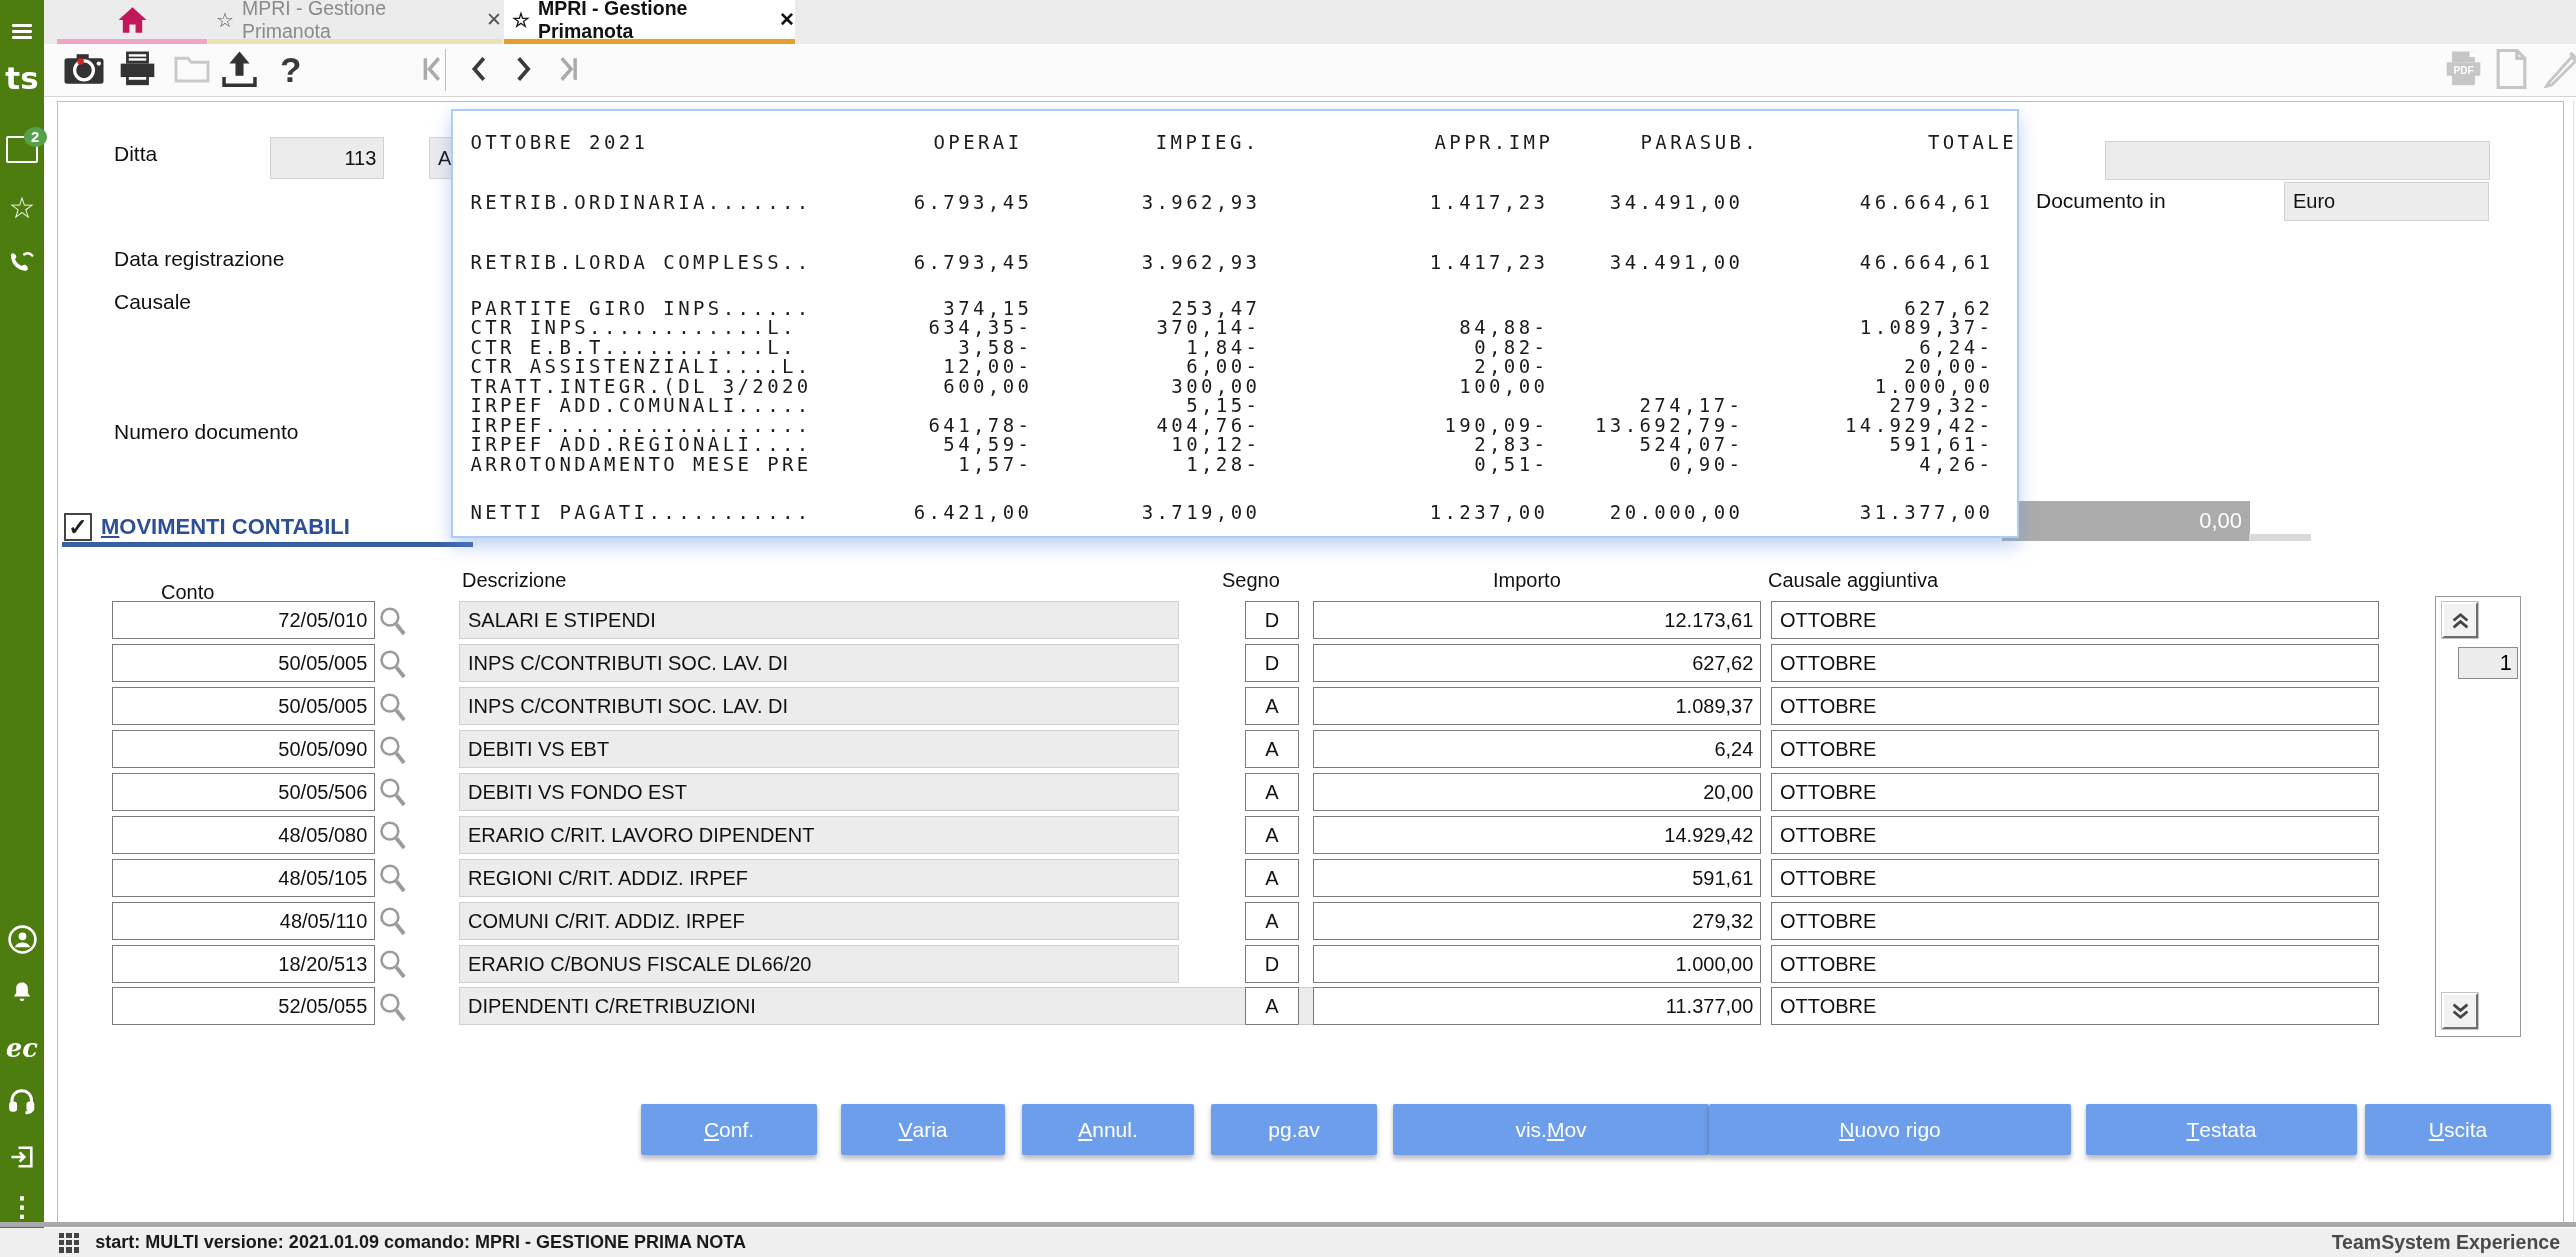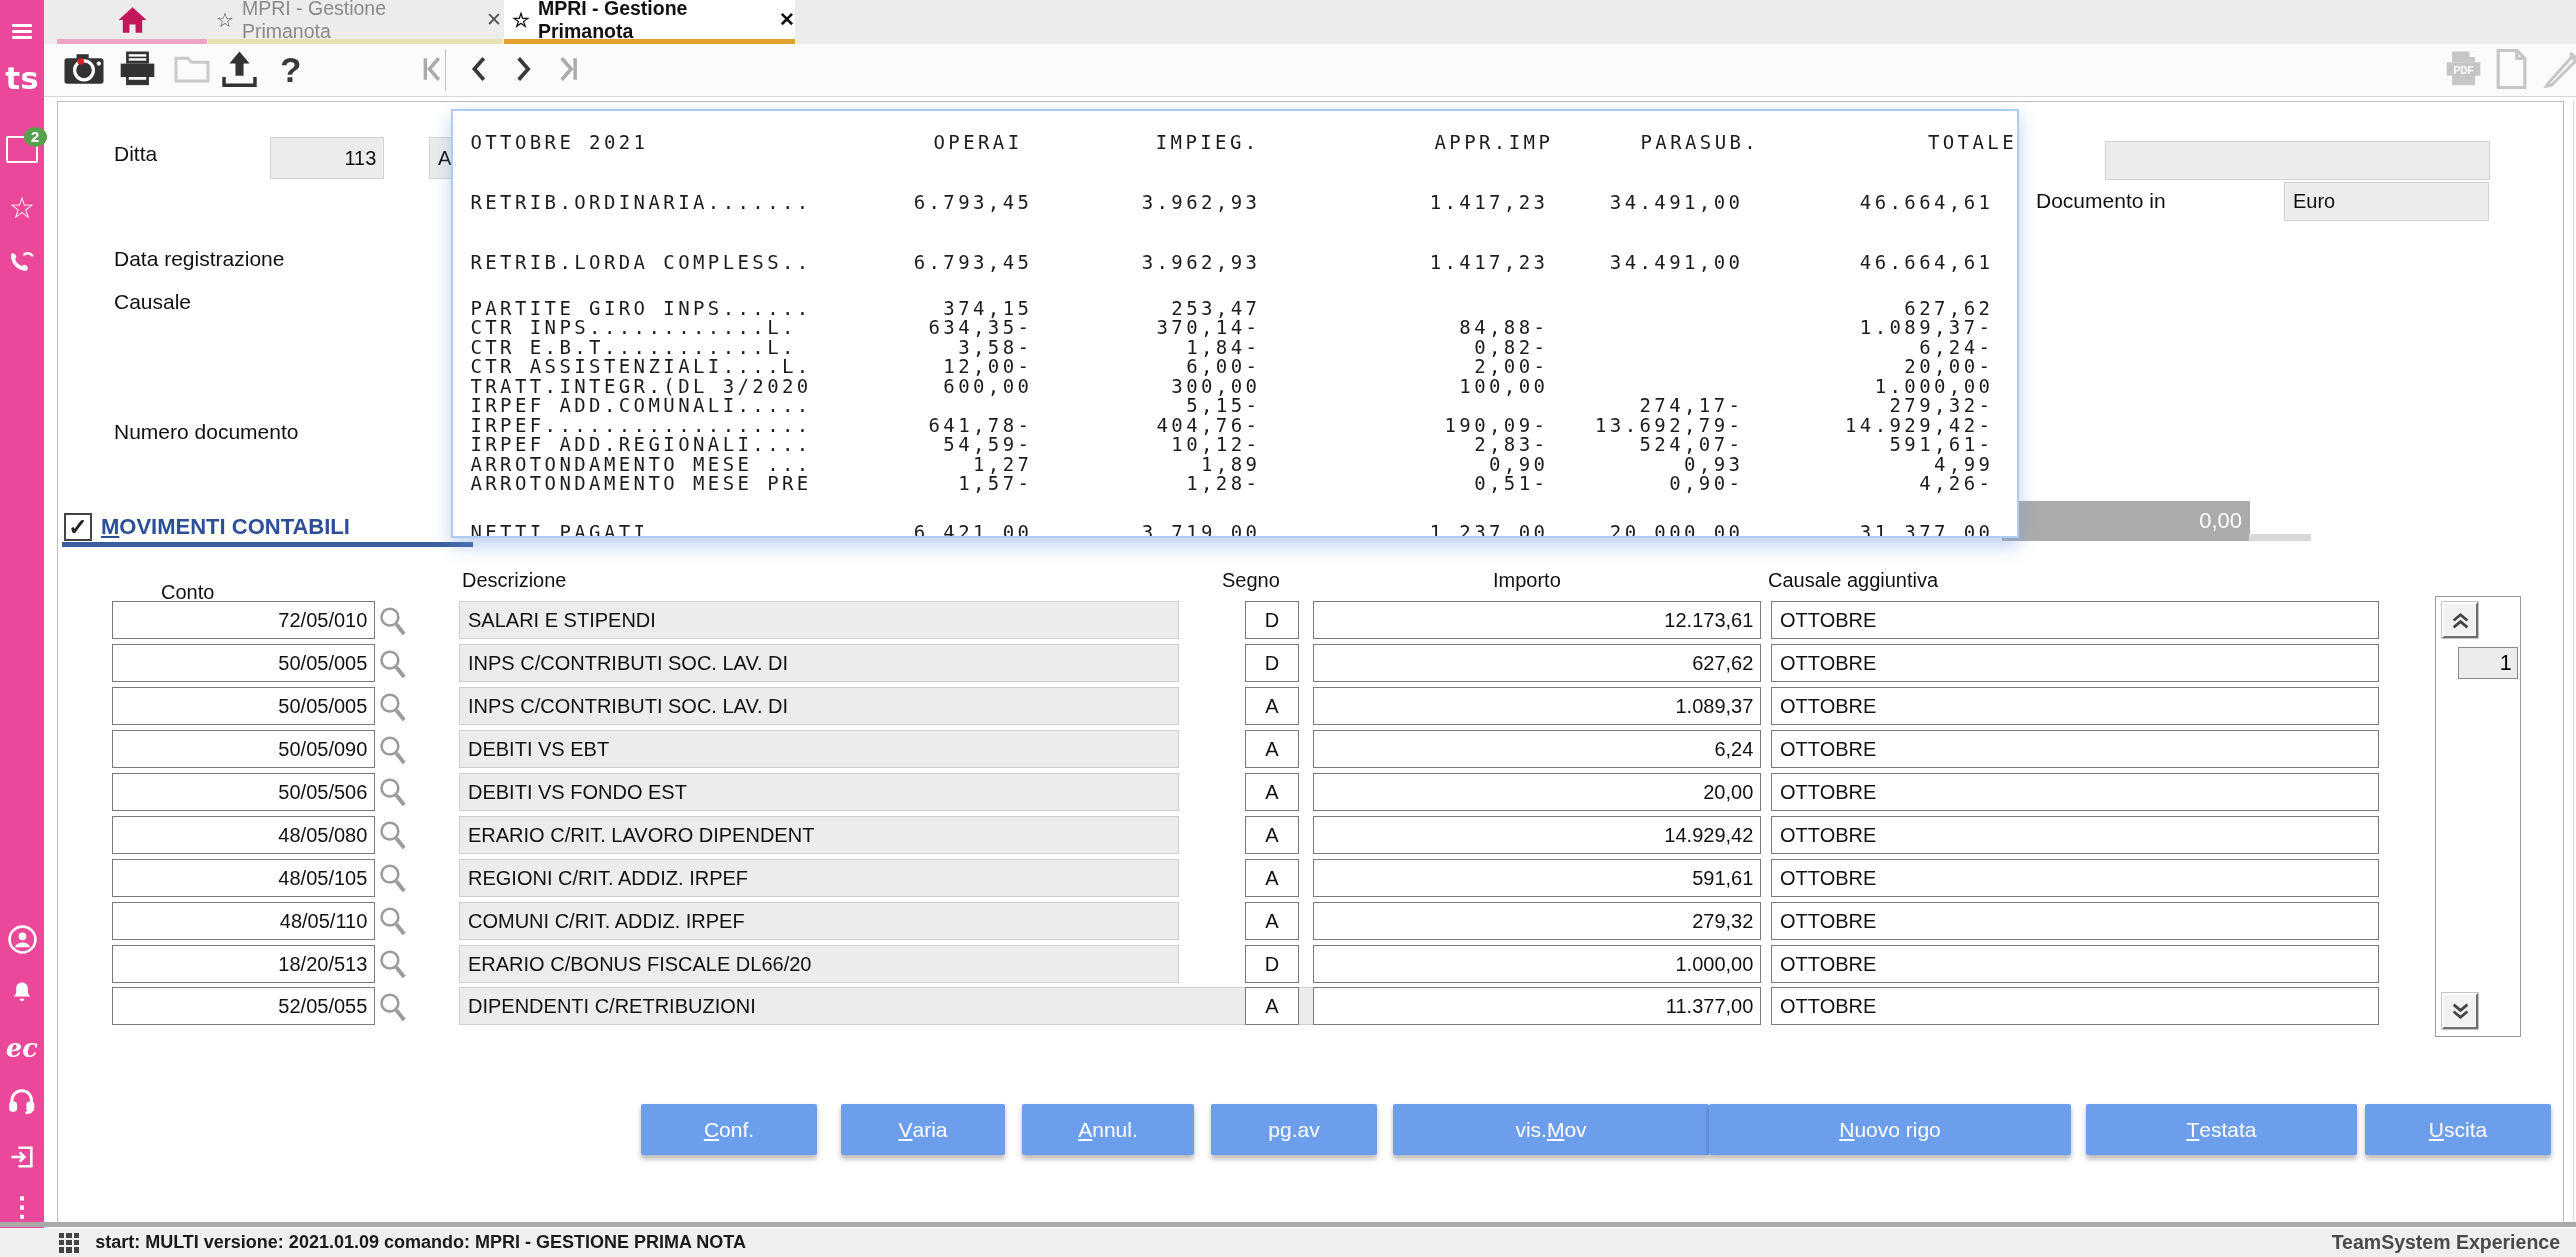--- a/index.html
+++ b/index.html
@@ -1,19 +1,19 @@
 <!DOCTYPE html>
 <html style="font-size:10.7px"><head>
 <meta charset="utf-8">
 <style>
   html,body{margin:0;padding:0;background:#fff;}
   #screen{position:relative;width:2576px;height:1257px;overflow:hidden;
           font-family:"Liberation Sans",sans-serif;background:#fff;}
   
-  .sidebar{position:absolute;left:0;top:0;width:44px;height:1241px;background:#ec4899;}
+  .sidebar{position:absolute;left:0;top:0;width:44px;height:1241px;background:#4d7c0f;}
   .sb-item{position:absolute;left:0;width:44px;display:flex;justify-content:center;align-items:center;color:#fff;}
   .hamburger span{display:block;width:20px;height:2.7px;background:#fff;margin:3.4px 0;border-radius:1.3px;}
   .ts-logo{font-weight:800;font-size:31px;color:#fff;font-family:"DejaVu Sans",sans-serif;}
   .badge{position:absolute;top:-10.7px;right:-10.7px;width:23px;height:20px;background:#58a14c;border-radius:50%;
          color:#fff;font-size:14.8px;font-weight:700;display:flex;align-items:center;justify-content:center;}
   .ec-logo{font-size:25.5px;font-weight:700;font-style:italic;color:#fff;font-family:"DejaVu Serif",serif;}
   .vdots{font-size:27px;color:#fff;font-weight:700;line-height:0.6;}
   
   .tabbar{position:absolute;left:44px;top:0;width:2532px;height:44px;background:#ececec;}
   .tab{position:absolute;top:0;height:39px;display:flex;align-items:center;}
@@ -400,21 +400,20 @@
         </div>
         <div class="dense-block">
           <div class="prow"><span class="plabel">PARTITE GIRO INPS......</span><span class="pv pv0">374,15</span><span class="pv pv1">253,47</span><span class="pv pv2"></span><span class="pv pv3"></span><span class="pv pv4">627,62</span></div>
           <div class="prow"><span class="plabel">CTR INPS............L.</span><span class="pv pv0">634,35-</span><span class="pv pv1">370,14-</span><span class="pv pv2">84,88-</span><span class="pv pv3"></span><span class="pv pv4">1.089,37-</span></div>
           <div class="prow"><span class="plabel">CTR E.B.T...........L.</span><span class="pv pv0">3,58-</span><span class="pv pv1">1,84-</span><span class="pv pv2">0,82-</span><span class="pv pv3"></span><span class="pv pv4">6,24-</span></div>
           <div class="prow"><span class="plabel">CTR ASSISTENZIALI....L.</span><span class="pv pv0">12,00-</span><span class="pv pv1">6,00-</span><span class="pv pv2">2,00-</span><span class="pv pv3"></span><span class="pv pv4">20,00-</span></div>
           <div class="prow"><span class="plabel">TRATT.INTEGR.(DL 3/2020</span><span class="pv pv0">600,00</span><span class="pv pv1">300,00</span><span class="pv pv2">100,00</span><span class="pv pv3"></span><span class="pv pv4">1.000,00</span></div>
           <div class="prow"><span class="plabel">IRPEF ADD.COMUNALI.....</span><span class="pv pv0"></span><span class="pv pv1">5,15-</span><span class="pv pv2"></span><span class="pv pv3">274,17-</span><span class="pv pv4">279,32-</span></div>
           <div class="prow"><span class="plabel">IRPEF..................</span><span class="pv pv0">641,78-</span><span class="pv pv1">404,76-</span><span class="pv pv2">190,09-</span><span class="pv pv3">13.692,79-</span><span class="pv pv4">14.929,42-</span></div>
           <div class="prow"><span class="plabel">IRPEF ADD.REGIONALI....</span><span class="pv pv0">54,59-</span><span class="pv pv1">10,12-</span><span class="pv pv2">2,83-</span><span class="pv pv3">524,07-</span><span class="pv pv4">591,61-</span></div>
-          <div class="prow"><span class="plabel">ARROTONDAMENTO MESE ...</span><span class="pv pv0">1,27</span><span class="pv pv1">1,89</span><span class="pv pv2">0,90</span><span class="pv pv3">0,93</span><span class="pv pv4">4,99</span></div>
           <div class="prow"><span class="plabel">ARROTONDAMENTO MESE PRE</span><span class="pv pv0">1,57-</span><span class="pv pv1">1,28-</span><span class="pv pv2">0,51-</span><span class="pv pv3">0,90-</span><span class="pv pv4">4,26-</span></div>
         </div>
         <div class="">
           <div class="prow netti"><span class="plabel">NETTI PAGATI...........</span><span class="pv pv0">6.421,00</span><span class="pv pv1">3.719,00</span><span class="pv pv2">1.237,00</span><span class="pv pv3">20.000,00</span><span class="pv pv4">31.377,00</span></div>
         </div>
       </div>
 
   </div>
 
   <div class="divider"></div>

